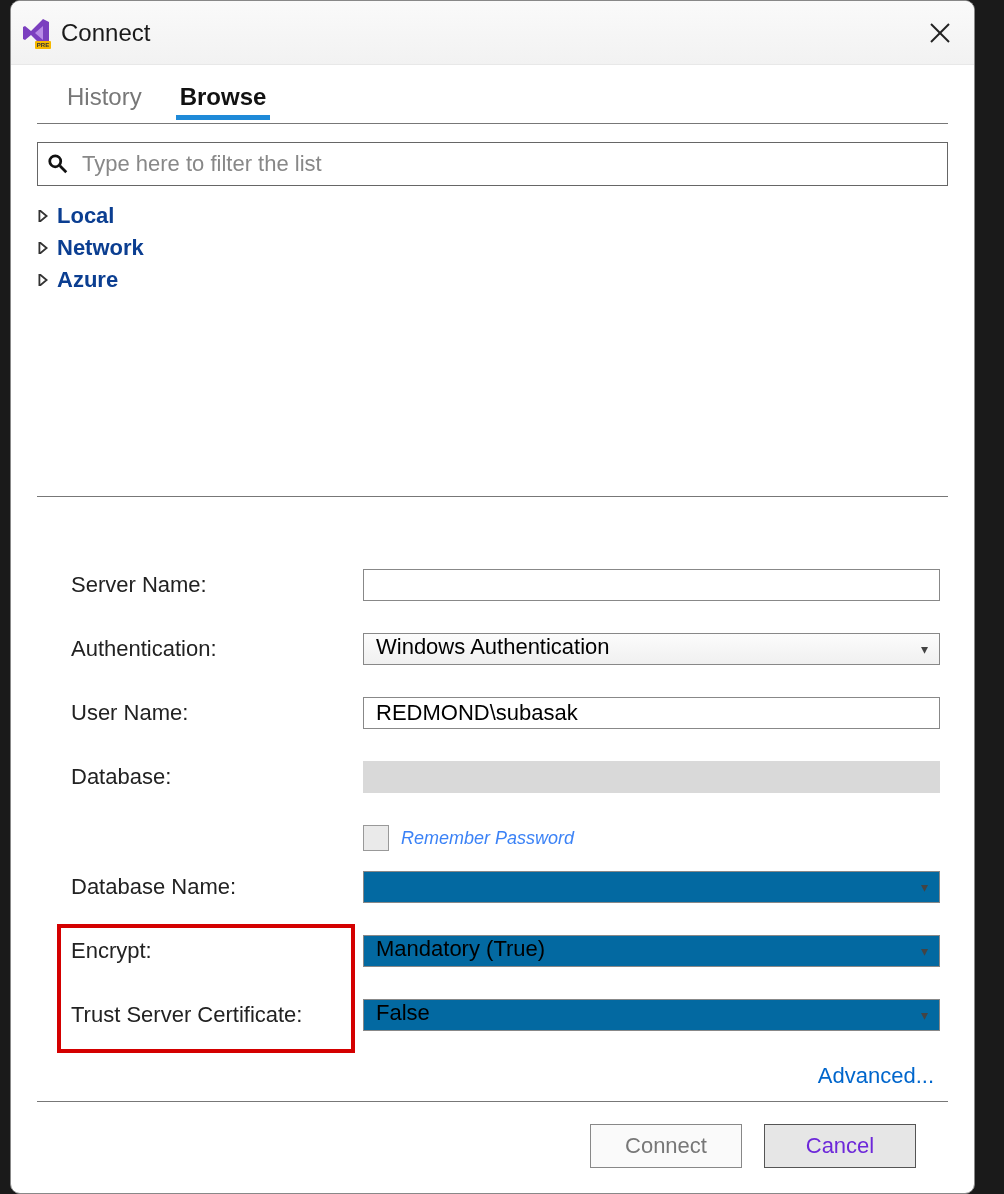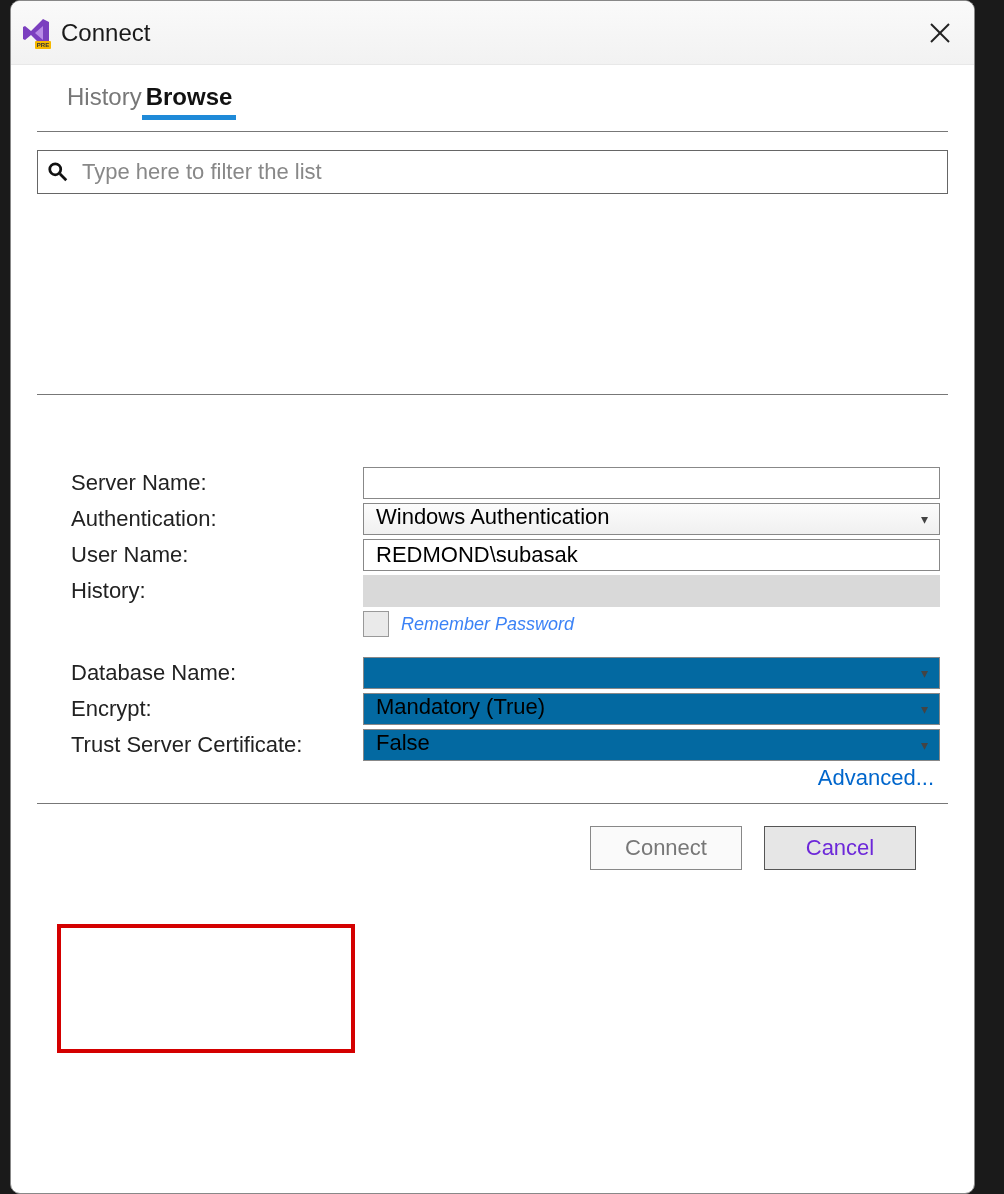--- a/index.html
+++ b/index.html
@@ -58,23 +58,24 @@
       color: #222;
     }
     .content {
       flex: 1;
       padding: 12px 26px 0 26px;
       display: flex;
       flex-direction: column;
     }
     .tabs {
       display: flex;
+      gap: 34px;
       padding-left: 28px;
       border-bottom: 1px solid #777;
-      padding-bottom: 12px;
+      padding-bottom: 4px;
     }
     .tab {
       font-size: 24px;
       padding: 6px 2px 8px 2px;
       color: #777;
       cursor: pointer;
       position: relative;
     }
     .tab.active {
       color: #111;
@@ -137,21 +138,21 @@
       border-top: 1px solid #777;
     }
     .divider-upper { margin-top: 200px; }
     .form {
       margin-top: 72px;
       padding: 0 8px 0 34px;
     }
     .form-row {
       display: flex;
       align-items: center;
-      margin-bottom: 4px;
+      margin-bottom: 32px;
     }
     .form-label {
       width: 292px;
       font-size: 22px;
       color: #222;
     }
     .form-field {
       flex: 1;
     }
     .text-input, .select {
@@ -290,20 +291,40 @@
         <span class="search-icon">
           <svg viewBox="0 0 24 24" width="22" height="22">
             <circle cx="9" cy="9" r="6" stroke="#111" stroke-width="3" fill="none"></circle>
             <line x1="14" y1="14" x2="21" y2="21" stroke="#111" stroke-width="3"></line>
           </svg>
         </span>
         <input class="filter-input" type="text" placeholder="Type here to filter the list" style="">
       </div>
     </div>
 
+    <div class="tree">
+      <div class="tree-item">
+        <svg class="tree-arrow" viewBox="0 0 10 10">
+            <path d="M2 0 L8 5 L2 10 Z" fill="none" stroke="#333" stroke-width="1.5"></path>
+          </svg>
+        <span class="tree-label">Local</span>
+      </div>
+      <div class="tree-item">
+        <svg class="tree-arrow" viewBox="0 0 10 10">
+            <path d="M2 0 L8 5 L2 10 Z" fill="none" stroke="#333" stroke-width="1.5"></path>
+          </svg>
+        <span class="tree-label">Network</span>
+      </div>
+      <div class="tree-item">
+        <svg class="tree-arrow" viewBox="0 0 10 10">
+            <path d="M2 0 L8 5 L2 10 Z" fill="none" stroke="#333" stroke-width="1.5"></path>
+          </svg>
+        <span class="tree-label">Azure</span>
+      </div>
+    </div>
 
     <hr class="divider divider-upper">
 
     <div class="form">
       <div class="form-row">
         <div class="form-label">Server Name:</div>
         <div class="form-field">
           <input class="text-input" type="text" value="" style="">
         </div>
       </div>
@@ -321,21 +342,21 @@
       </div>
 
       <div class="form-row">
         <div class="form-label">User Name:</div>
         <div class="form-field">
           <input class="text-input" type="text" value="REDMOND\subasak" style="">
         </div>
       </div>
 
       <div class="form-row">
-        <div class="form-label">History:</div>
+        <div class="form-label">Database:</div>
         <div class="form-field">
           <input class="text-input disabled-input" type="password" disabled="" value="" style="">
         </div>
       </div>
 
       <div class="checkbox-row">
         <div class="checkbox"></div>
         <div class="checkbox-label">Remember Password</div>
       </div>
 

